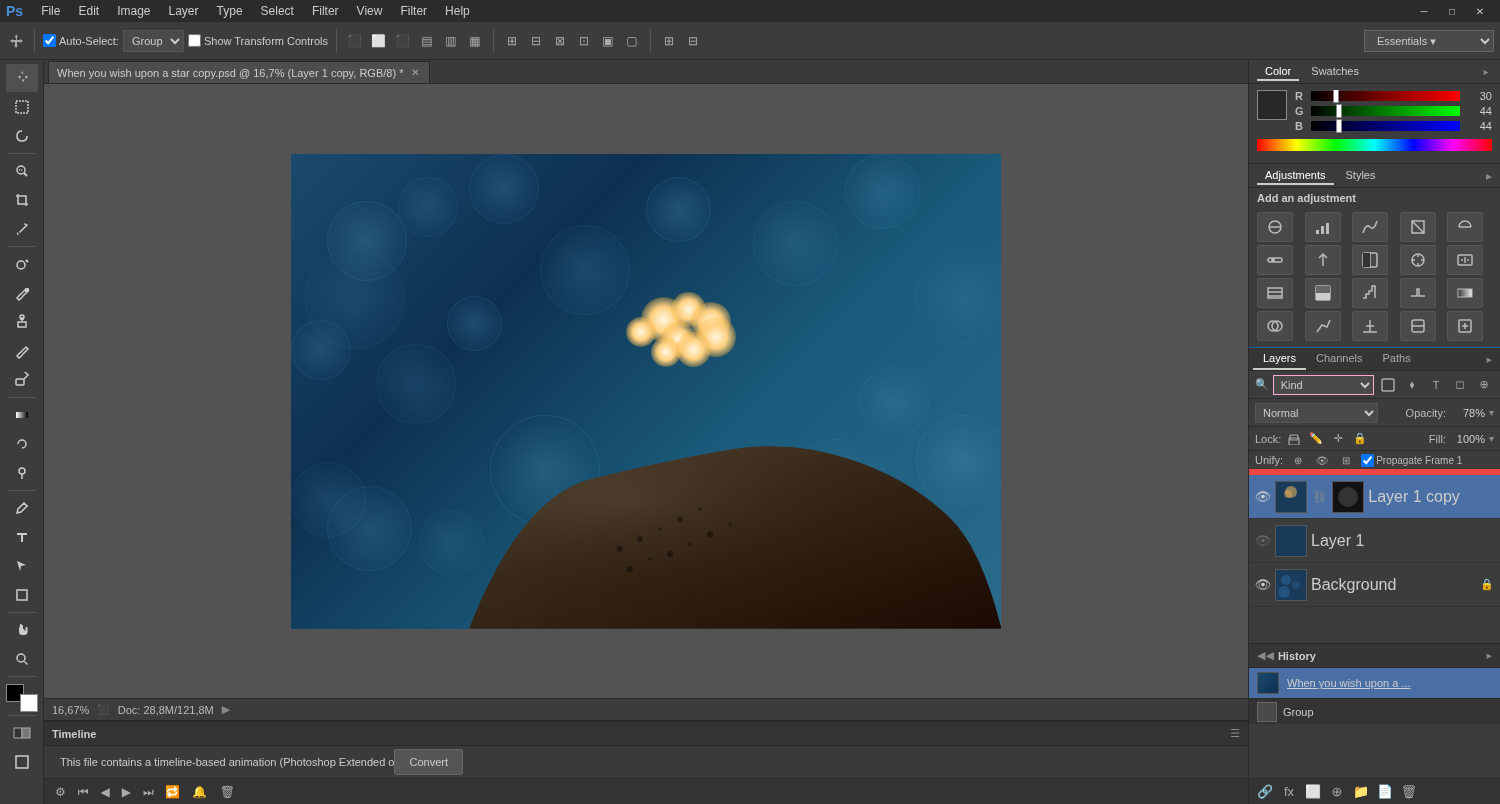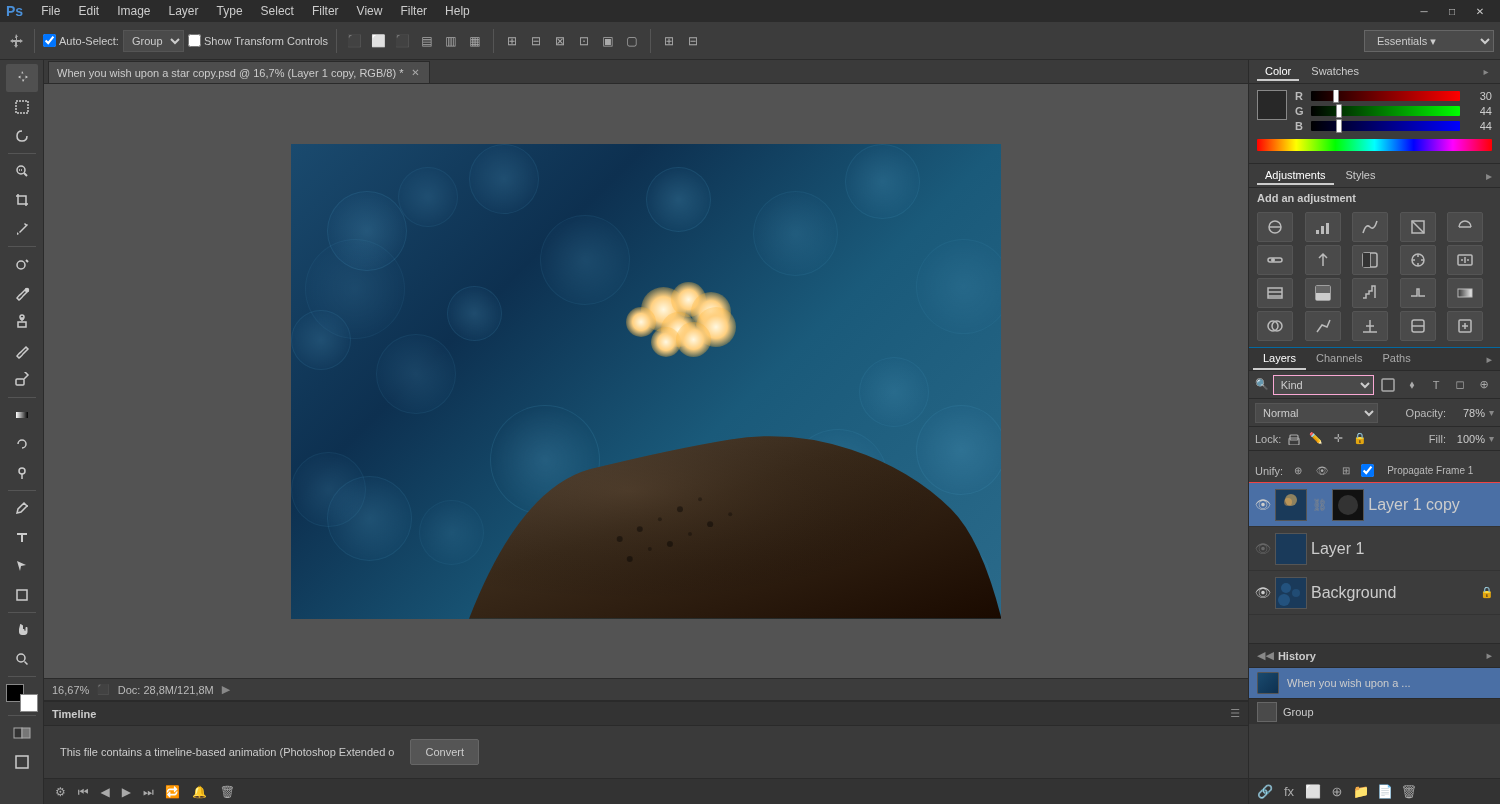--- a/index.html
+++ b/index.html
@@ -273,21 +273,21 @@
     .status-icon {
       font-size: 10px;
       color: #888;
     }
     .status-arrow {
       color: #888;
     }
 
     
     #timeline-panel {
-      height: 104px;
+      height: 84px;
       background: #3a3a3a;
       border-top: 2px solid #2a2a2a;
       display: flex;
       flex-direction: column;
     }
     #timeline-header {
       height: 24px;
       background: #333;
       border-bottom: 1px solid #2a2a2a;
       display: flex;
@@ -303,21 +303,20 @@
     .timeline-menu-icon {
       margin-left: auto;
       color: #888;
       cursor: pointer;
     }
     #timeline-content {
       flex: 1;
       display: flex;
       align-items: center;
       padding: 0 16px;
-      gap: 16px;
     }
     .timeline-message {
       font-size: 11px;
       color: #ccc;
     }
     .convert-btn {
       height: 26px;
       padding: 0 14px;
       background: #555;
       border: 1px solid #666;
@@ -609,22 +608,21 @@
     .fill-arrow {
       font-size: 10px;
       color: #888;
     }
     .unify-row {
       height: 24px;
       display: flex;
       align-items: center;
       padding: 0 6px;
       gap: 6px;
-      border-bottom: 1px solid #ef4444;
-      margin-top: 8px;
+      border-bottom: 6px solid #ef4444;
     }
     .unify-label {
       font-size: 11px;
       color: #bbb;
     }
     .unify-btn {
       width: 18px;
       height: 18px;
       background: none;
       border: none;
@@ -755,20 +753,21 @@
     .history-thumb {
       width: 22px;
       height: 22px;
       background: linear-gradient(135deg, #1a4a6e, #0d3050);
       border: 1px solid #555;
       border-radius: 1px;
     }
     .history-name {
       font-size: 11px;
       color: #ccc;
+      text-decoration: underline;
     }
 
     
     ::-webkit-scrollbar { width: 8px; height: 8px; }
     ::-webkit-scrollbar-track { background: #2a2a2a; }
     ::-webkit-scrollbar-thumb { background: #555; border-radius: 4px; }
 
     .panel-collapse-arrow {
       width: 12px;
       height: 12px;
@@ -1316,21 +1315,21 @@
         <button class="lock-btn">🔒</button>
         <span class="fill-label">Fill:</span>
         <span class="fill-value">100%</span>
         <span class="fill-arrow">▾</span>
       </div>
       <div class="unify-row">
         <span class="unify-label">Unify:</span>
         <button class="unify-btn">⊕</button>
         <button class="unify-btn">👁</button>
         <button class="unify-btn">⊞</button>
-        <label style="display:flex;align-items:center;gap:13px;">
+        <label style="display:flex;align-items:center;gap:2px;">
           <input type="checkbox" checked="" style="">
           <span class="propagate-label">Propagate Frame 1</span>
         </label>
       </div>
 
       <div class="layers-list">
 
         <div class="layer-item active">
           <div class="layer-visibility">👁</div>
           <div class="layer-thumbnail" style="background:linear-gradient(135deg,#1a4a6e,#0d3050);">

